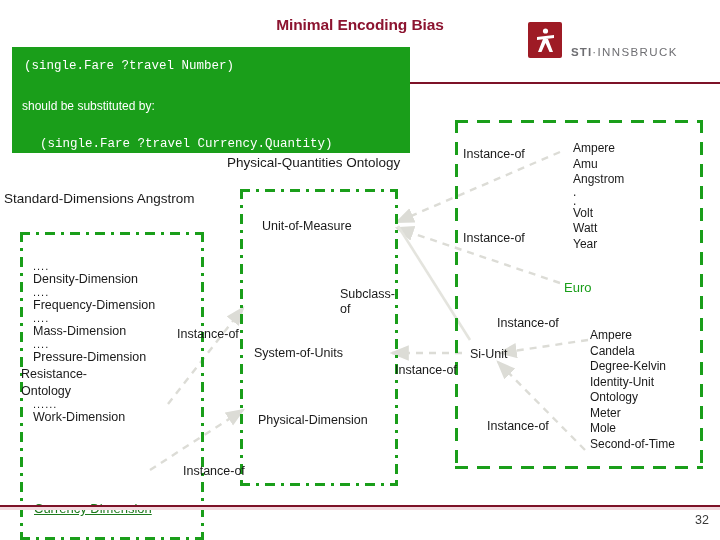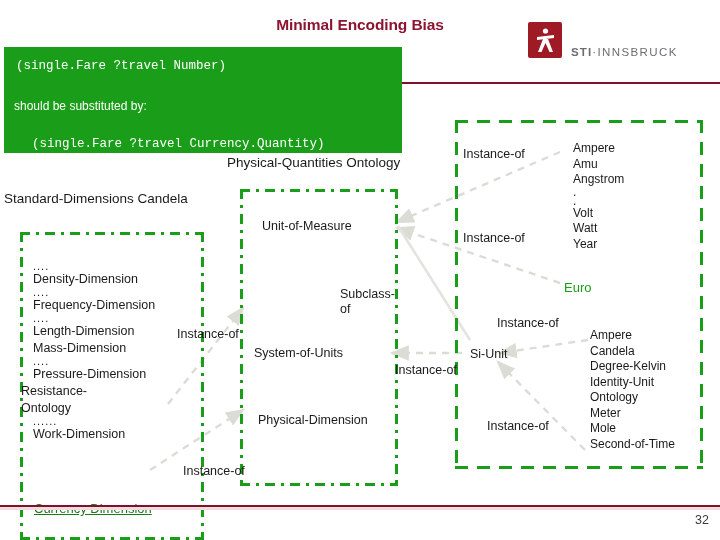--- a/index.html
+++ b/index.html
@@ -35,21 +35,21 @@
   .logo-text .thin{font-weight:normal;letter-spacing:1.4px;}
 
   
   .hrule-top{
     position:absolute;left:398px;top:82px;width:322px;height:2px;
     background:#7d1228;
   }
 
   
   .codebox{
-    position:absolute;left:4px;top:47px;width:398px;height:106px;
+    position:absolute;left:12px;top:47px;width:398px;height:106px;
     background:#1a9e1a;
   }
   .codebox .mono{
     font-family:"Liberation Mono","DejaVu Sans Mono",monospace;
     font-size:12.5px;color:#ffffff;white-space:pre;
   }
   .code-l1{position:absolute;left:12px;top:12px;}
   .code-l2{position:absolute;left:10px;top:52px;font-size:12px;
            font-family:"Liberation Sans",sans-serif;color:#ffffff;}
   .code-l3{position:absolute;left:28px;top:90px;}
@@ -132,21 +132,21 @@
 
   <div class="hrule-top"></div>
 
   <div class="codebox">
     <div class="mono code-l1">(single.Fare ?travel Number)</div>
     <div class="code-l2">should be substituted by:</div>
     <div class="mono code-l3">(single.Fare ?travel Currency.Quantity)</div>
   </div>
 
   <div class="lbl-ont" style="left:227px;top:155px;">Physical-Quantities Ontology</div>
-  <div class="lbl-ont" style="left:4px;top:191px;">Standard-Dimensions Candela</div>
+  <div class="lbl-ont" style="left:4px;top:191px;">Standard-Dimensions Angstrom</div>
 
   <svg class="arrows" xmlns="http://www.w3.org/2000/svg">
     <defs>
       <marker id="ah" markerWidth="9" markerHeight="9" refX="7" refY="3.2" orient="auto">
         <path d="M0,0 L8,3.2 L0,6.4 z" fill="#dcdcd6"></path>
       </marker>
     </defs>
 
     <line x1="560" y1="152" x2="397" y2="222" stroke="#dcdcd6" stroke-width="2.4" stroke-dasharray="7,6" marker-end="url(#ah)"></line>
 
@@ -170,21 +170,20 @@
     <div>
         <div class="dots">....</div>
         <div class="item">Density-Dimension</div>
       </div>
     <div>
         <div class="dots">....</div>
         <div class="item">Frequency-Dimension</div>
       </div>
     <div>
         <div class="dots">....</div>
-        <div class="item">Length-Dimension</div>
       </div>
     <div>
         <div class="item">Mass-Dimension</div>
       </div>
     <div>
         <div class="dots">....</div>
         <div class="item">Pressure-Dimension</div>
       </div>
     <div>
         <div class="item" style="margin-left:-12px;">Resistance-

